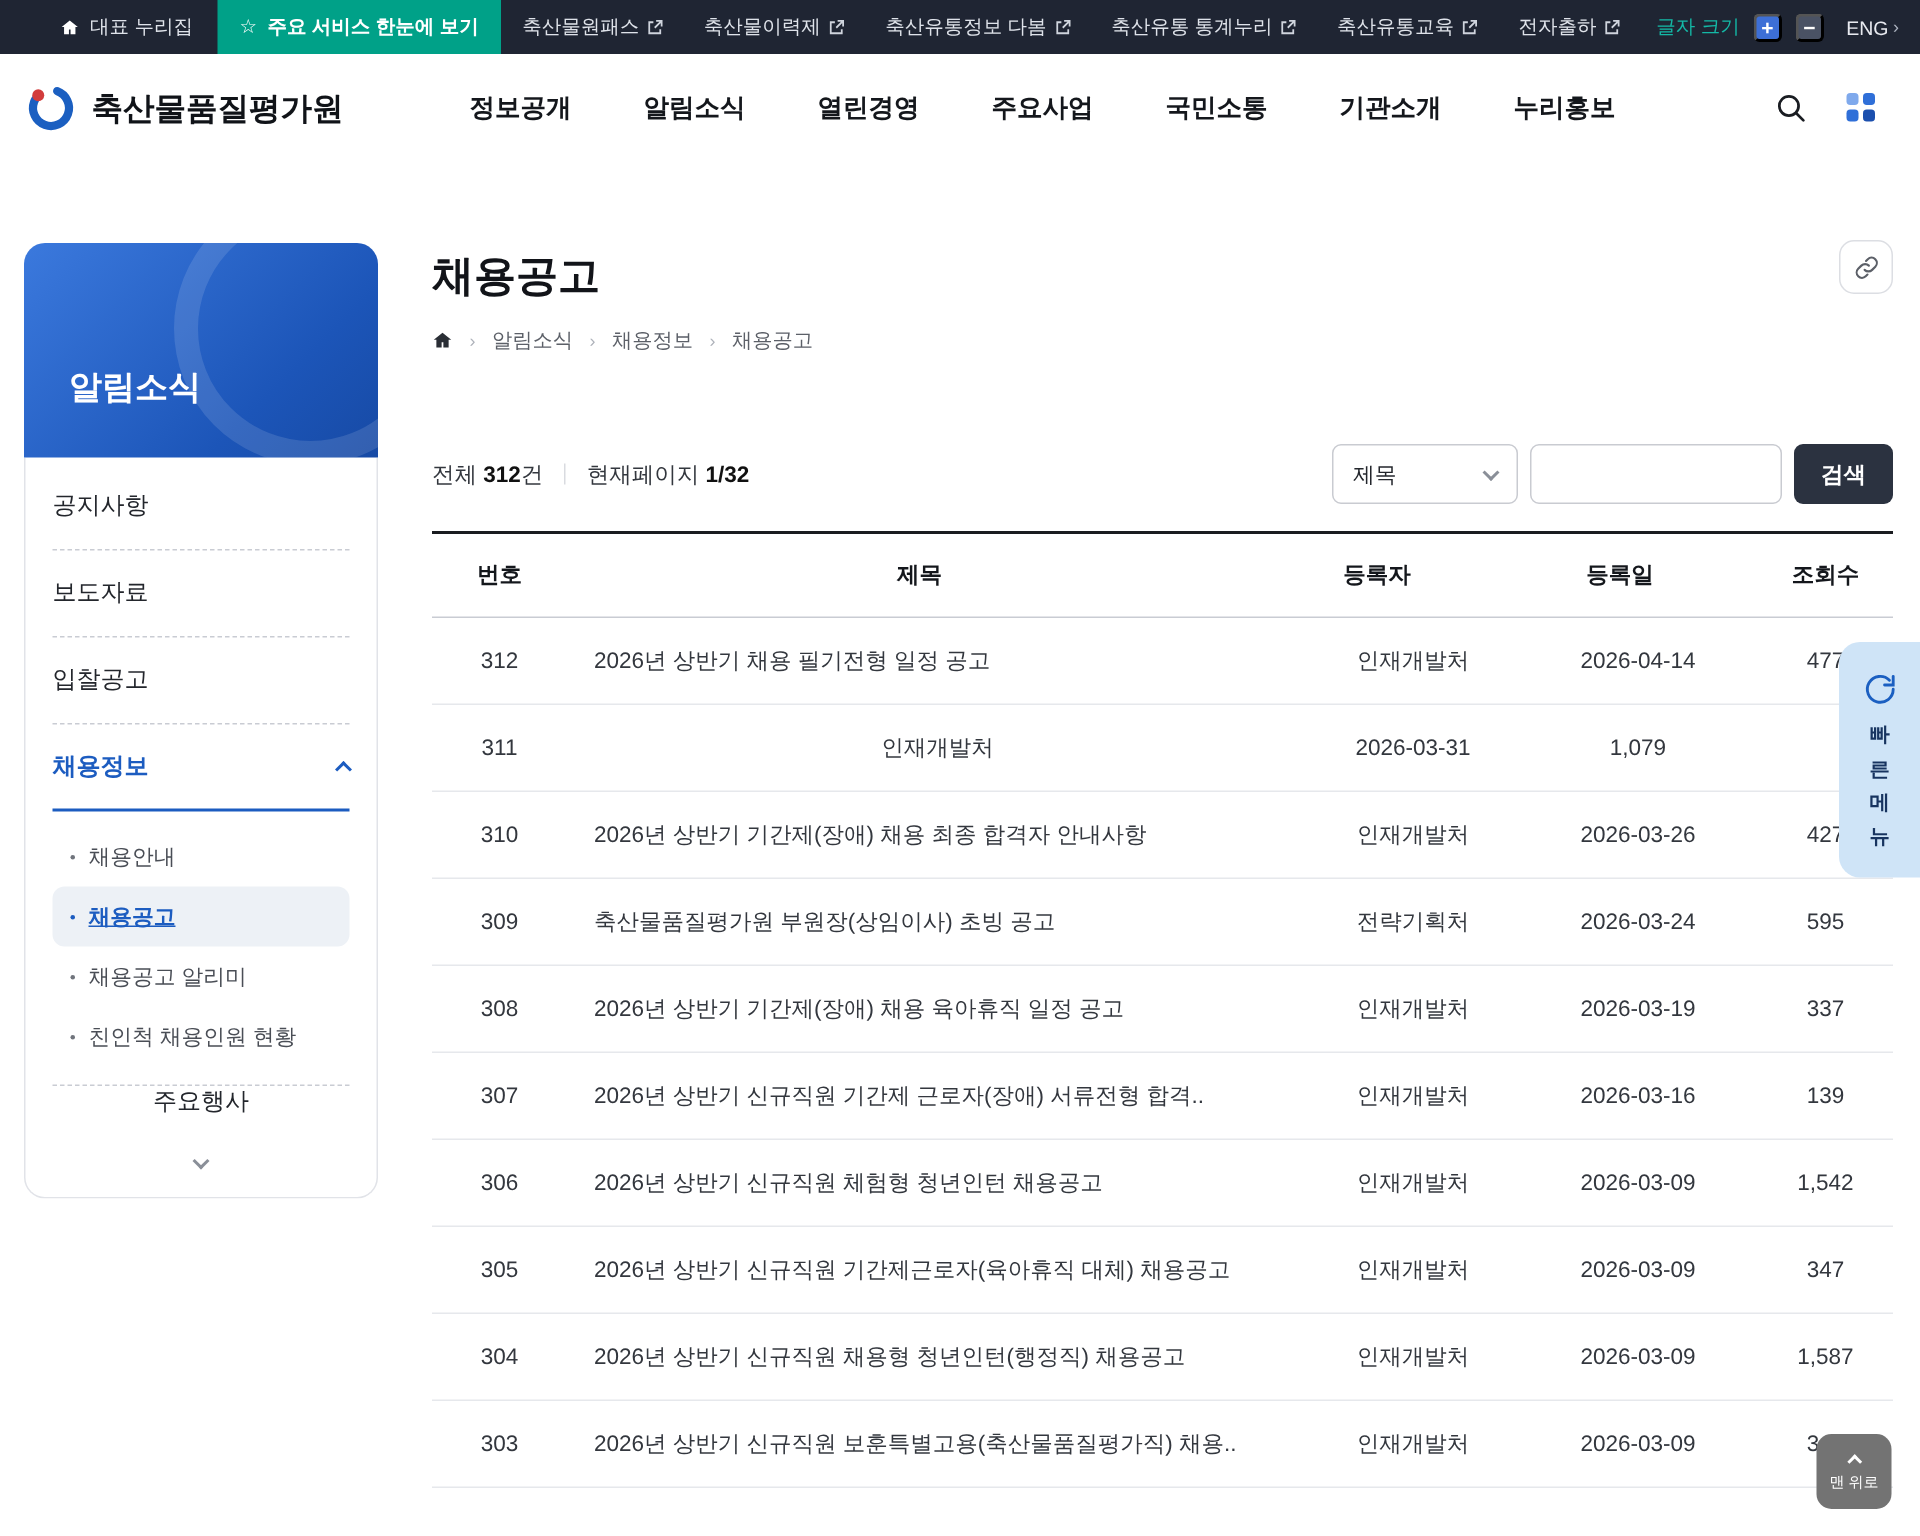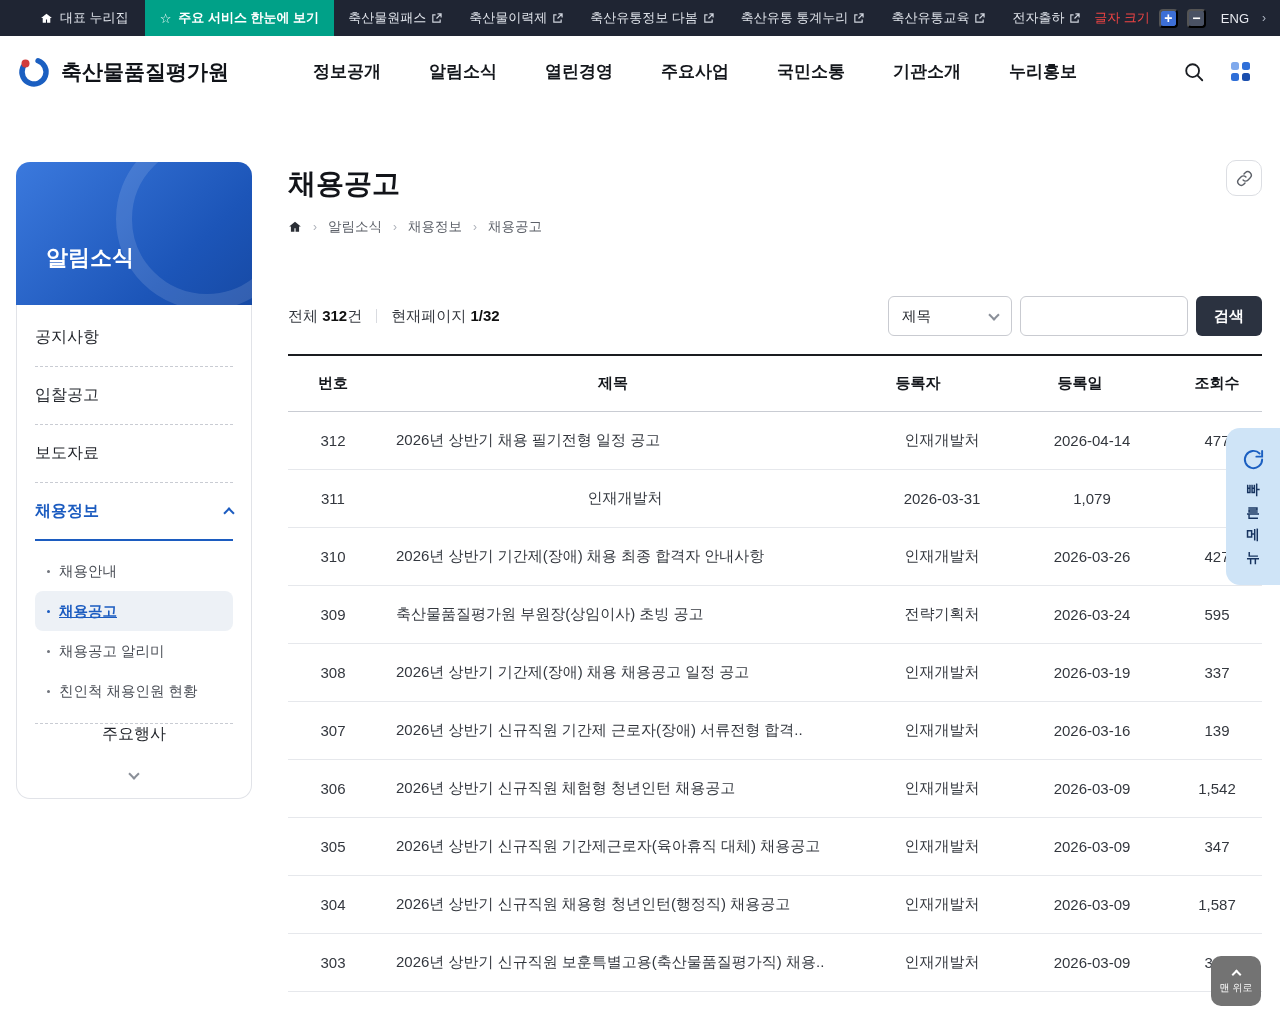--- a/index.html
+++ b/index.html
@@ -9,26 +9,26 @@
 
   
   .topbar { height:36px; background:#1f2533; display:flex; align-items:stretch;
     color:#dfe3ea; font-size:13px; }
   .tb-home { display:flex; align-items:center; gap:7px; padding:0 16px; cursor:pointer;margin-left:24px; }
   .tb-services { background:#00a188; color:#fff; display:flex; align-items:center; gap:7px;
     padding:0 15px; font-weight:700; cursor:pointer; }
   .tb-links { display:flex; align-items:center; gap:27px; margin-left:14px; }
   .tb-link { display:flex; align-items:center; gap:5px; color:#dfe3ea; cursor:pointer; }
   .tb-right { margin-left:auto; display:flex; align-items:center; gap:9px; padding-right:14px; }
-  .fs-label { color:#ef4444; }
+  .fs-label { color:#14b8a6; }
   .fs-btn { width:19px; height:19px; border-radius:4px; display:flex; align-items:center;
     justify-content:center; color:#fff; font-weight:700; font-size:14px; cursor:pointer; line-height:1; }
   .fs-plus { background:#3d6fd6; }
   .fs-minus { background:#4a5264; }
-  .tb-lang { display:flex; align-items:center; gap:13px; color:#e8eaf0; cursor:pointer; margin-left:6px; }
+  .tb-lang { display:flex; align-items:center; gap:3px; color:#e8eaf0; cursor:pointer; margin-left:6px; }
   .tb-lang .arr { font-size:12px; color:#aeb5c2; }
 
   
   .header { height:71px; display:flex; align-items:center; padding:0 16px; background:#fff; }
   .logo { display:flex; align-items:center; gap:9px; font-size:21px; font-weight:800; color:#101318; cursor:pointer; }
   .gnb { display:flex; gap:48px; margin-left:84px; }
   .gnb a { font-size:17px; font-weight:700; color:#14171c; cursor:pointer; text-decoration:none; }
   .hd-icons { margin-left:auto; display:flex; align-items:center; gap:26px; padding-right:14px; }
   .icon-btn { background:none; border:none; cursor:pointer; display:flex; align-items:center; justify-content:center; }
   .grid-ico { display:grid; grid-template-columns:8px 8px; grid-template-rows:8px 8px; gap:3px; }
@@ -215,24 +215,24 @@
 
 <aside class="sidebar">
   <div class="side-title">
     <span>알림소식</span>
   </div>
   <div class="side-body">
     <div class="side-item">
       <span>공지사항</span>
     </div>
     <div class="side-item">
+      <span>보도자료</span>
+    </div>
+    <div class="side-item">
       <span>입찰공고</span>
-    </div>
-    <div class="side-item">
-      <span>보도자료</span>
     </div>
     <div class="side-item on">
       <span>채용정보</span>
       <span class="chev up"></span>
     </div>
     <div class="side-sub">
       <div class="sub-item">
         <span class="dot"></span>
         <span class="lbl">채용안내</span>
       </div>
@@ -332,21 +332,21 @@
     </div>
     <div class="brow">
       <span class="c-no">309</span>
       <span class="c-title">축산물품질평가원 부원장(상임이사) 초빙 공고</span>
       <span class="c-author">전략기획처</span>
       <span class="c-date">2026-03-24</span>
       <span class="c-views">595</span>
     </div>
     <div class="brow">
       <span class="c-no">308</span>
-      <span class="c-title">2026년 상반기 기간제(장애) 채용 채용공고 일정 공고</span>
+      <span class="c-title">2026년 상반기 기간제(장애) 채용 육아휴직 일정 공고</span>
       <span class="c-author">인재개발처</span>
       <span class="c-date">2026-03-19</span>
       <span class="c-views">337</span>
     </div>
     <div class="brow">
       <span class="c-no">307</span>
       <span class="c-title">2026년 상반기 신규직원 기간제 근로자(장애) 서류전형 합격..</span>
       <span class="c-author">인재개발처</span>
       <span class="c-date">2026-03-16</span>
       <span class="c-views">139</span>

